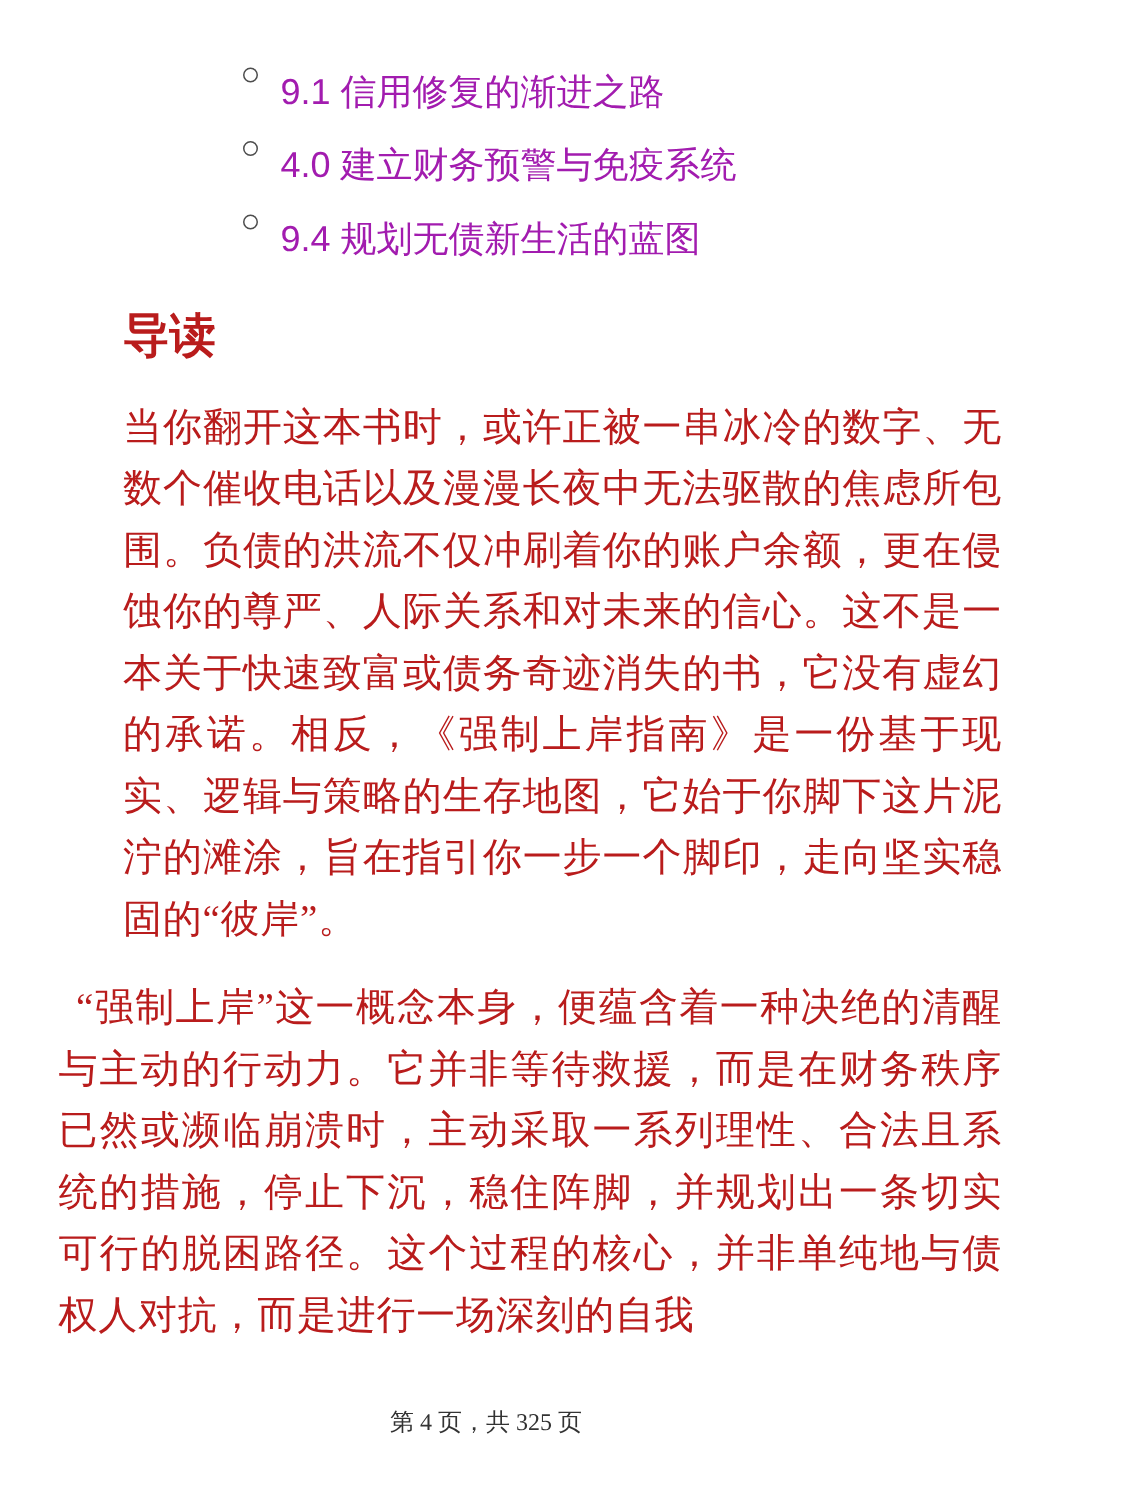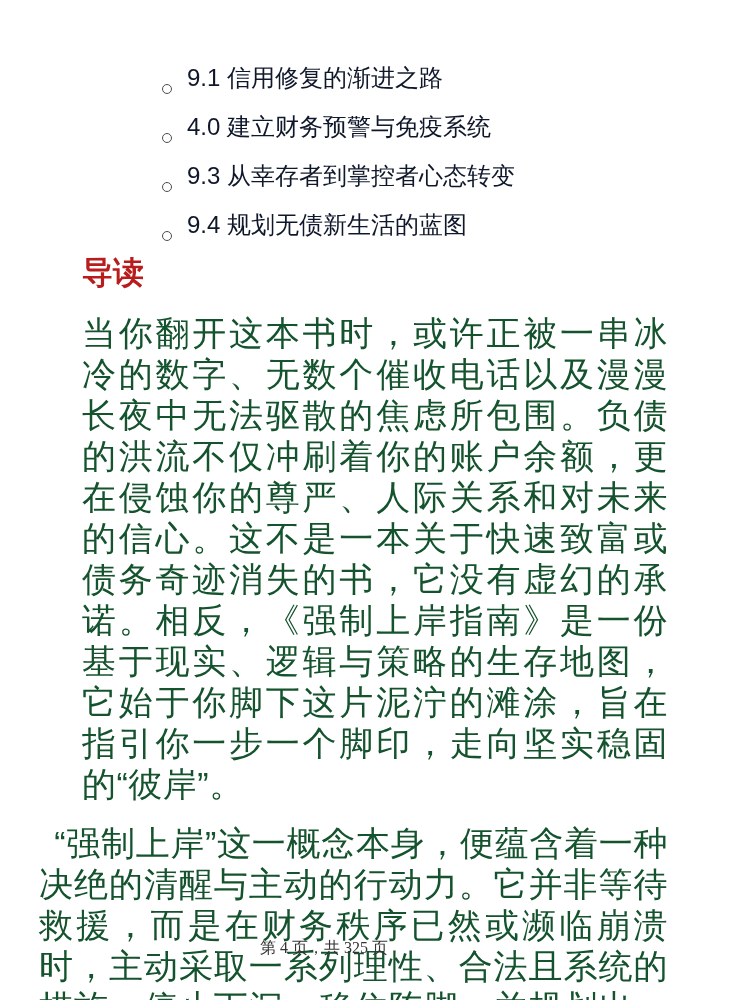--- a/index.html
+++ b/index.html
@@ -16,24 +16,24 @@
     width: 750px;
     height: 1000px;
     overflow: hidden;
     background: #ffffff;
   }
   .toc {
     margin: 45px 82px 0 82px;
   }
   .toc-item {
     display: flex;
-    align-items: flex-end;
+    align-items: flex-start;
     height: 49px;
     font-size: 24px;
-    color: #0f172a;
+    color: #a21caf;
   }
   .toc-item .bullet {
     width: 10px;
     height: 10px;
     border: 1.5px solid #4d4d4d;
     border-radius: 50%;
     box-sizing: border-box;
     margin-left: 80px;
     margin-right: 15px;
     flex-shrink: 0;
@@ -41,25 +41,26 @@
   }
   .section-heading {
     margin: 14px 82px 0 82px;
     font-size: 31px;
     line-height: 36px;
     font-weight: bold;
     color: #dc4b3c;
   }
   .body-paragraph {
     margin: 22px 82px 0 82px;
-    font-size: 34px;
+    font-size: 26px;
     line-height: 41px;
     text-align: justify;
     letter-spacing: 0.5px;
-    color: #14532d;
+    color: #b91c1c;
+    font-family: Liberation Serif, serif;
   }
   .body-paragraph + .body-paragraph {
     margin-top: 18px;
     margin-left: 39px;
   }
   .body-paragraph.quote-indent {
     text-indent: 0.45em;
   }
   .page-footer {
     position: absolute;
@@ -81,24 +82,20 @@
     <div class="toc-item">
       <span class="bullet"></span>
       <span>9.1 信用修复的渐进之路</span>
     </div>
     <div class="toc-item">
       <span class="bullet"></span>
       <span>4.0 建立财务预警与免疫系统</span>
     </div>
     <div class="toc-item">
       <span class="bullet"></span>
-      <span>9.3 从幸存者到掌控者心态转变</span>
-    </div>
-    <div class="toc-item">
-      <span class="bullet"></span>
       <span>9.4 规划无债新生活的蓝图</span>
     </div>
   </div>
 
   <h2 class="section-heading" style="color: #b91c1c;">导读</h2>
 
   <p class="body-paragraph">当你翻开这本书时，或许正被一串冰冷的数字、无数个催收电话以及漫漫长夜中无法驱散的焦虑所包围。负债的洪流不仅冲刷着你的账户余额，更在侵蚀你的尊严、人际关系和对未来的信心。这不是一本关于快速致富或债务奇迹消失的书，它没有虚幻的承诺。相反，《强制上岸指南》是一份基于现实、逻辑与策略的生存地图，它始于你脚下这片泥泞的滩涂，旨在指引你一步一个脚印，走向坚实稳固的“彼岸”。</p>
 
   <p class="body-paragraph quote-indent">“强制上岸”这一概念本身，便蕴含着一种决绝的清醒与主动的行动力。它并非等待救援，而是在财务秩序已然或濒临崩溃时，主动采取一系列理性、合法且系统的措施，停止下沉，稳住阵脚，并规划出一条切实可行的脱困路径。这个过程的核心，并非单纯地与债权人对抗，而是进行一场深刻的自我</p>
 

